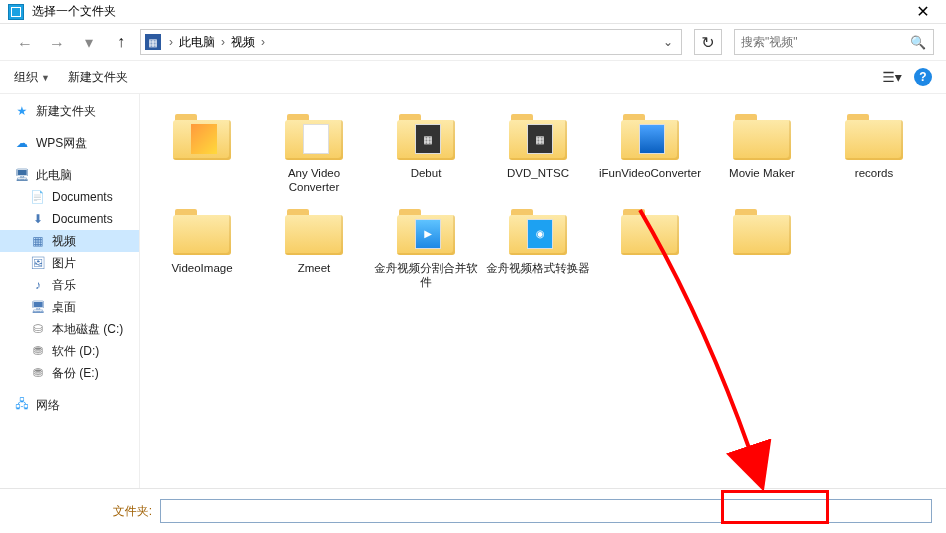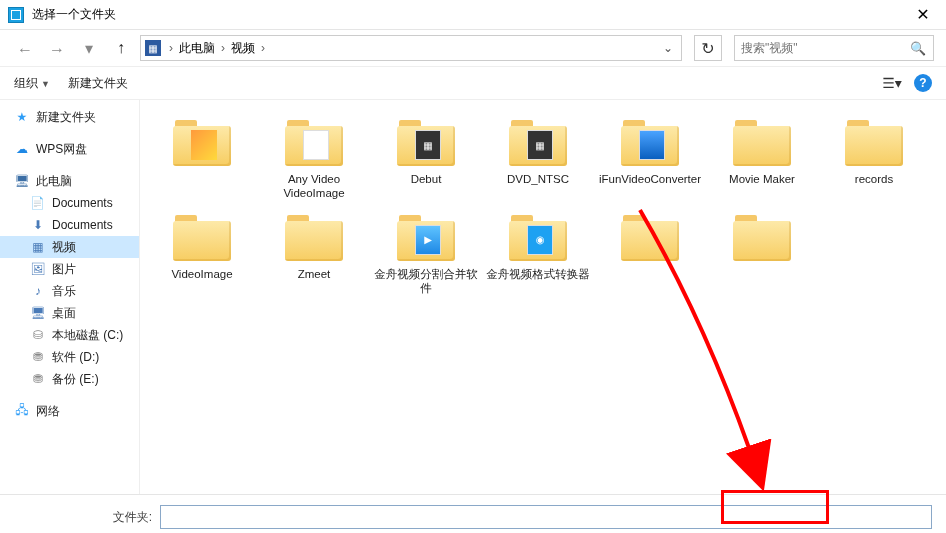--- a/index.html
+++ b/index.html
@@ -1,19 +1,19 @@
 <!DOCTYPE html>
 <html><head>
 <meta charset="utf-8">
 <style>
 * { margin: 0; padding: 0; box-sizing: border-box; font-family: "Microsoft YaHei", "Segoe UI", sans-serif; }
 body { width: 946px; height: 533px; background: #fff; overflow: hidden; position: relative; }
 
 
-.titlebar { height: 30px; display: flex; align-items: center; padding: 0 8px; border-bottom: 1px solid #e5e5e5; }
+.titlebar { height: 24px; display: flex; align-items: center; padding: 0 8px; border-bottom: 1px solid #e5e5e5; }
 .titlebar .app-icon { width: 16px; height: 16px; background: #1ba1e2; border: 1px solid #0e7fb8; margin-right: 8px; display:flex; align-items:center; justify-content:center; }
 .titlebar .app-icon::after{content:"";width:8px;height:8px;border:1px solid #fff;}
 .titlebar .title { font-size: 12px; color: #000; flex: 1; }
 .titlebar .close { width: 30px; height: 30px; display: flex; align-items: center; justify-content: center; font-size: 16px; cursor: pointer; }
 
 
 .navrow { height: 36px; display: flex; align-items: center; padding: 0 12px; gap: 6px; }
 .navbtn { width: 26px; height: 26px; display: flex; align-items: center; justify-content: center; color: #888; font-size: 16px; cursor: pointer; }
 .navbtn.enabled { color: #1a1a1a; }
 .breadcrumb { flex: 1; height: 26px; border: 1px solid #ccc; display: flex; align-items: center; padding: 0 4px; font-size: 12px; }
@@ -67,21 +67,21 @@
 .folder .ficon .thumb.img { background: linear-gradient(135deg,#ff9a3c,#ffd93c); border:none;}
 .folder .ficon .thumb.vid { background: #333; color:#fff; }
 .folder .ficon .thumb.blue{ background:#1da1f2; color:#fff;}
 .folder .ficon .thumb.play{ background:linear-gradient(#5ec3ff,#1e88e5);color:#fff;}
 .folder .ficon .thumb.desk{ background:linear-gradient(#4aa3ff,#0a5fbf);}
 .folder .flabel { font-size: 11.5px; color: #222; text-align: center; line-height: 1.25; max-width: 104px; word-break: break-word; }
 
 
 .footer { border-top: 1px solid #e5e5e5; padding: 10px 14px 12px; }
 .frow { display: flex; align-items: center; }
-.flabelname { width: 146px; text-align: right; font-size: 12px; padding-right: 8px; color: #404040; }
+.flabelname { width: 146px; text-align: right; font-size: 12px; padding-right: 8px; color: #a16207; }
 .finput { flex: 1; height: 24px; border: 1px solid #8aa8c8; padding: 0 6px; font-size: 12px; outline: none; }
 
 
 .arrow-svg { position: absolute; top: 200px; left: 610px; width: 200px; height: 310px; pointer-events: none; }
 .red-box { position: absolute; top: 490px; left: 721px; width: 108px; height: 34px; border: 3px solid #ff0000; pointer-events: none; }
 
 </style>
 </head>
 <body>
 
@@ -190,21 +190,21 @@
             <div class="body"></div>
             <div class="thumb img"></div>
           </div>
         </div>
         <div class="folder">
           <div class="ficon">
             <div class="tab"></div>
             <div class="body"></div>
             <div class="thumb doc"></div>
           </div>
-          <div class="flabel">Any Video VideoImage</div>
+          <div class="flabel">Any Video Converter</div>
         </div>
         <div class="folder">
           <div class="ficon">
             <div class="tab"></div>
             <div class="body"></div>
             <div class="thumb vid">▦</div>
           </div>
           <div class="flabel">Debut</div>
         </div>
         <div class="folder">

